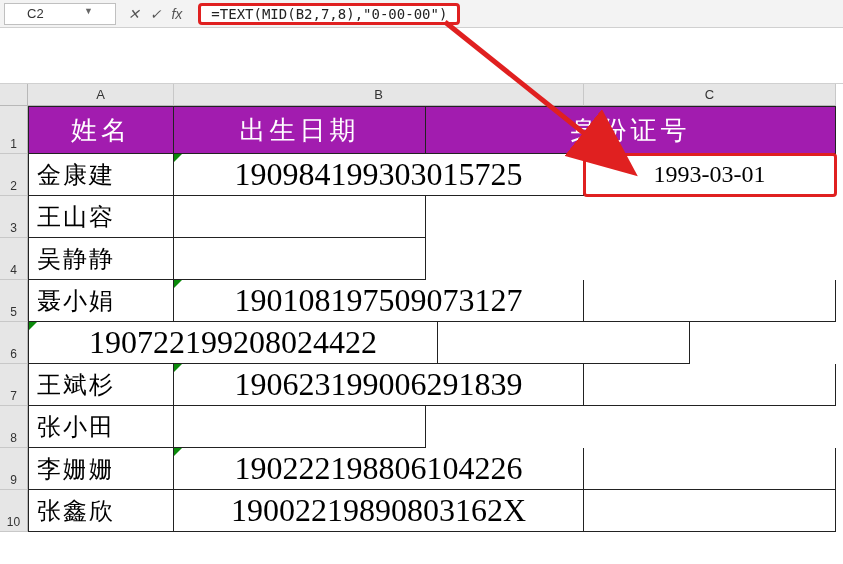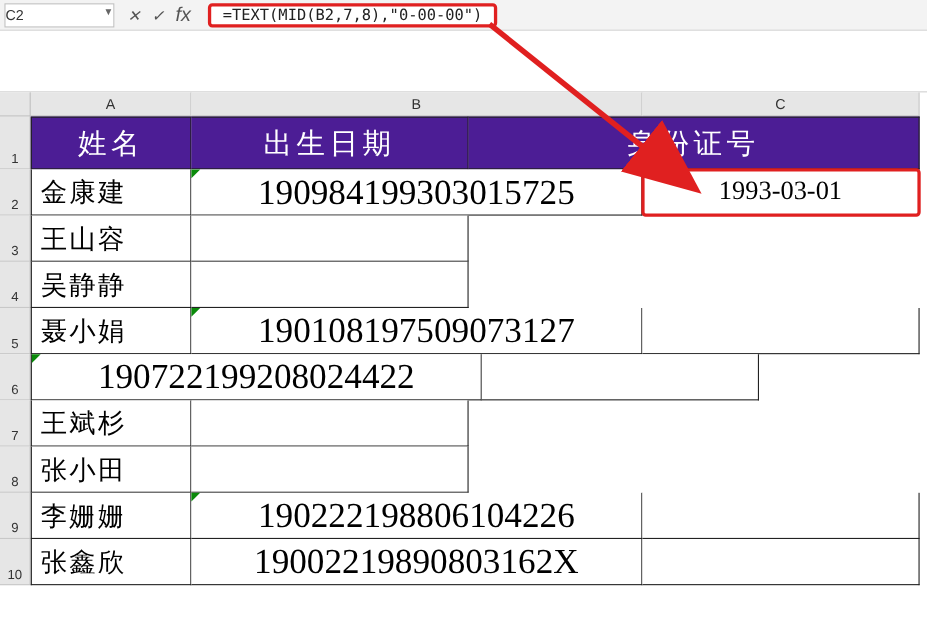--- a/index.html
+++ b/index.html
@@ -16,47 +16,47 @@
   .formula-bar {
     display: flex;
     align-items: center;
     height: 28px;
     background: #f3f3f3;
     border-bottom: 1px solid #d0d0d0;
     padding: 2px 4px;
     gap: 6px;
   }
   .name-box {
-    width: 100px;
+    width: 112px;
     height: 22px;
     background: #fff;
     border: 1px solid #c0c0c0;
     font-size: 13px;
-    padding: 2px 0;
+    padding: 2px 22px;
     display: flex;
     justify-content: space-between;
     color: #333;
   }
   .name-box .caret {
     font-size: 9px;
     color: #666;
   }
   .fx-btns {
     display: flex;
     gap: 10px;
     align-items: center;
     color: #888;
     font-size: 14px;
     padding: 0 6px;
   }
   .fx-btns span { font-style: italic; color:#555; }
   .fx-label {
     font-style: italic;
     color: #555;
-    font-size: 18px;
+    font-size: 14px;
     padding-right:4px;
   }
   .formula-input-wrap {
     flex: 0 0 auto;
     position: relative;
   }
   .formula-input {
     height: 22px;
     background: #fff;
     border: 3px solid #e02020;
@@ -123,21 +123,21 @@
     align-items: center;
     font-size: 22px;
     padding: 4px 8px;
     height: 42px;
     background: #fff;
     position: relative;
   }
   .hrow .cell, .hrow .row-header { height: 48px; }
 
   .header-cell {
-    background: #4c1d95;
+    background: #a21caf;
     color: #fff;
     font-size: 26px;
     font-family: "KaiTi","STKaiti","SimSun",serif;
     justify-content: center;
     letter-spacing: 4px;
     border-right: 1px solid #222;
     border-bottom: 1px solid #222;
   }
 
   .cell.name {
@@ -318,20 +318,23 @@
       </div>
   </div>
 
   <div class="row">
     <div class="row-header">
         <span>7</span>
       </div>
     <div class="cell name col-A">
         <span>王斌杉</span>
       </div>
+    <div class="cell id col-B tri">
+        <span>190623199006291839</span>
+      </div>
     <div class="cell birth col-C">
         <span></span>
       </div>
   </div>
 
   <div class="row">
     <div class="row-header">
         <span>8</span>
       </div>
     <div class="cell name col-A">

